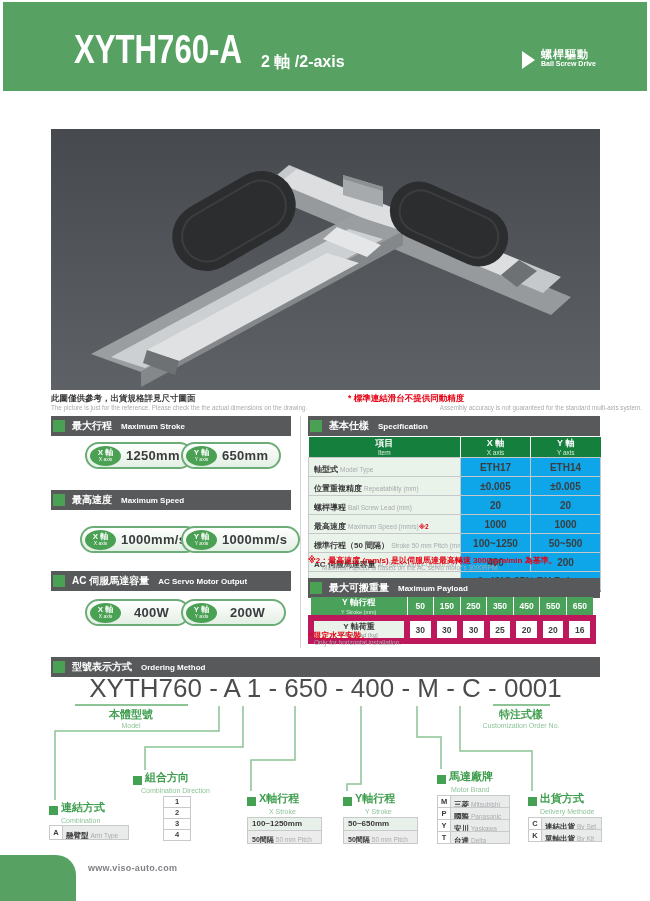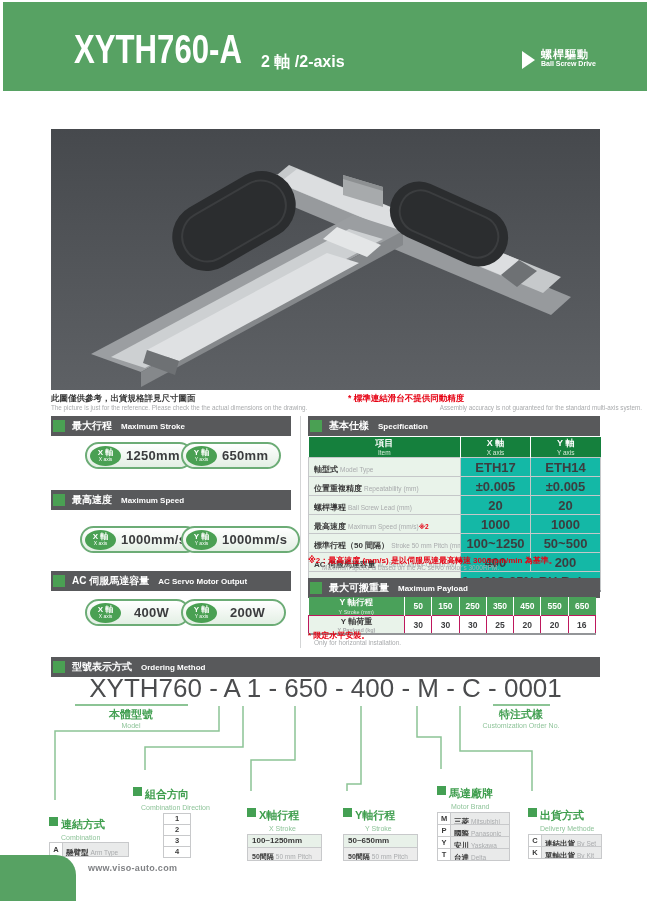--- a/index.html
+++ b/index.html
@@ -42,44 +42,44 @@
   .spec-table{position:absolute;left:308px;top:437px;width:292px;table-layout:fixed;border-bottom:2px solid #939598;}
   .spec-table th{background:#15803d;color:#fff;border-left:1px solid #fff;height:20px;padding:0;}
   .spec-table th:first-child{border-left:none;}
   .th-cn{font-size:9px;font-weight:bold;line-height:1.15;}
   .th-en{font-size:6.5px;font-weight:normal;color:#d8ecda;line-height:1.1;}
   .spec-table td{border:1px solid #c5c7c9;height:13.5px;padding:0;}
   .lbl-cell{background:#e9f3ea;padding-left:5px !important;white-space:nowrap;overflow:hidden;}
   .lbl-cn{font-size:8px;font-weight:bold;color:#3a3a3a;}
   .lbl-en{font-size:6.5px;color:#a9abad;margin-left:2px;}
   .lbl-mark{font-size:6.5px;color:#e60012;font-weight:bold;}
-  .val-cell{background:#14b8a6;text-align:center;font-size:13px;font-weight:bold;color:#3c3d3f;}
+  .val-cell{background:#0ea5e9;text-align:center;font-size:10px;font-weight:bold;color:#3c3d3f;}
   
   .pl-table{position:absolute;left:308px;top:597px;width:288px;table-layout:fixed;border-bottom:2px solid #939598;}
   .pl-table th{background:#4aa15a;color:#fff;border-left:1px solid #fff;height:15px;padding:0;
                font-size:8.5px;font-weight:bold;}
   .pl-table th:first-child{border-left:none;}
-  .pl-table td{border:1px solid #be185d;height:15px;padding:0;text-align:center;
+  .pl-table td{border:6px solid #be185d;height:15px;padding:0;text-align:center;
                font-size:8.5px;font-weight:bold;color:#3c3d3f;background:#fff;}
   .pl-lbl{background:#e9f3ea !important;text-align:center;}
   .pl-lbl .lbl-en{display:block;margin-left:0;font-size:5.5px;}
   .pl-th-en{display:block;font-size:5.5px;font-weight:normal;color:#d8ecda;}
   .note-red{position:absolute;font-size:8px;font-weight:bold;color:#e60012;white-space:nowrap;}
   .note-gray{position:absolute;font-size:6.5px;color:#a9abad;white-space:nowrap;}
   
   .code{position:absolute;left:51px;top:673px;width:549px;text-align:center;font-size:26px;
         color:#4b4c4e;white-space:nowrap;letter-spacing:0px;}
   .u-line{position:absolute;height:2px;background:#8cc495;}
   .code-lbl{position:absolute;text-align:center;line-height:1.25;}
   .code-lbl .cn{font-size:11px;font-weight:bold;color:#44a053;display:block;}
   .code-lbl .en{font-size:7px;color:#8fc49a;display:block;}
   .connectors{position:absolute;left:0;top:0;width:650px;height:901px;pointer-events:none;}
   
   .opt{position:absolute;}
-  .opt-title{display:flex;align-items:flex-start;white-space:nowrap;margin-top:17px;}
+  .opt-title{display:flex;align-items:flex-end;white-space:nowrap;}
   .opt-title .sq{width:9px;height:9px;background:#44a053;margin-right:3px;flex:none;}
   .opt-title .t{font-size:11px;font-weight:bold;color:#3f9e4e;}
   .opt-en{font-size:7px;color:#8fc49a;white-space:nowrap;}
   .opt-row{display:flex;margin-top:-1px;}
   .code-cell{width:12px;height:11px;line-height:11px;background:#fff;border:1px solid #c8c9cb;
              font-size:7.5px;font-weight:bold;color:#3a3a3a;text-align:center;flex:none;}
   .name-cell{height:11px;line-height:11px;background:#e9eaea;border:1px solid #c8c9cb;border-left:none;
              padding-left:3px;white-space:nowrap;overflow:hidden;}
   .name-cn{font-size:7.5px;font-weight:bold;color:#3a3a3a;}
   .name-en{font-size:6.5px;color:#a9abad;margin-left:2px;}

